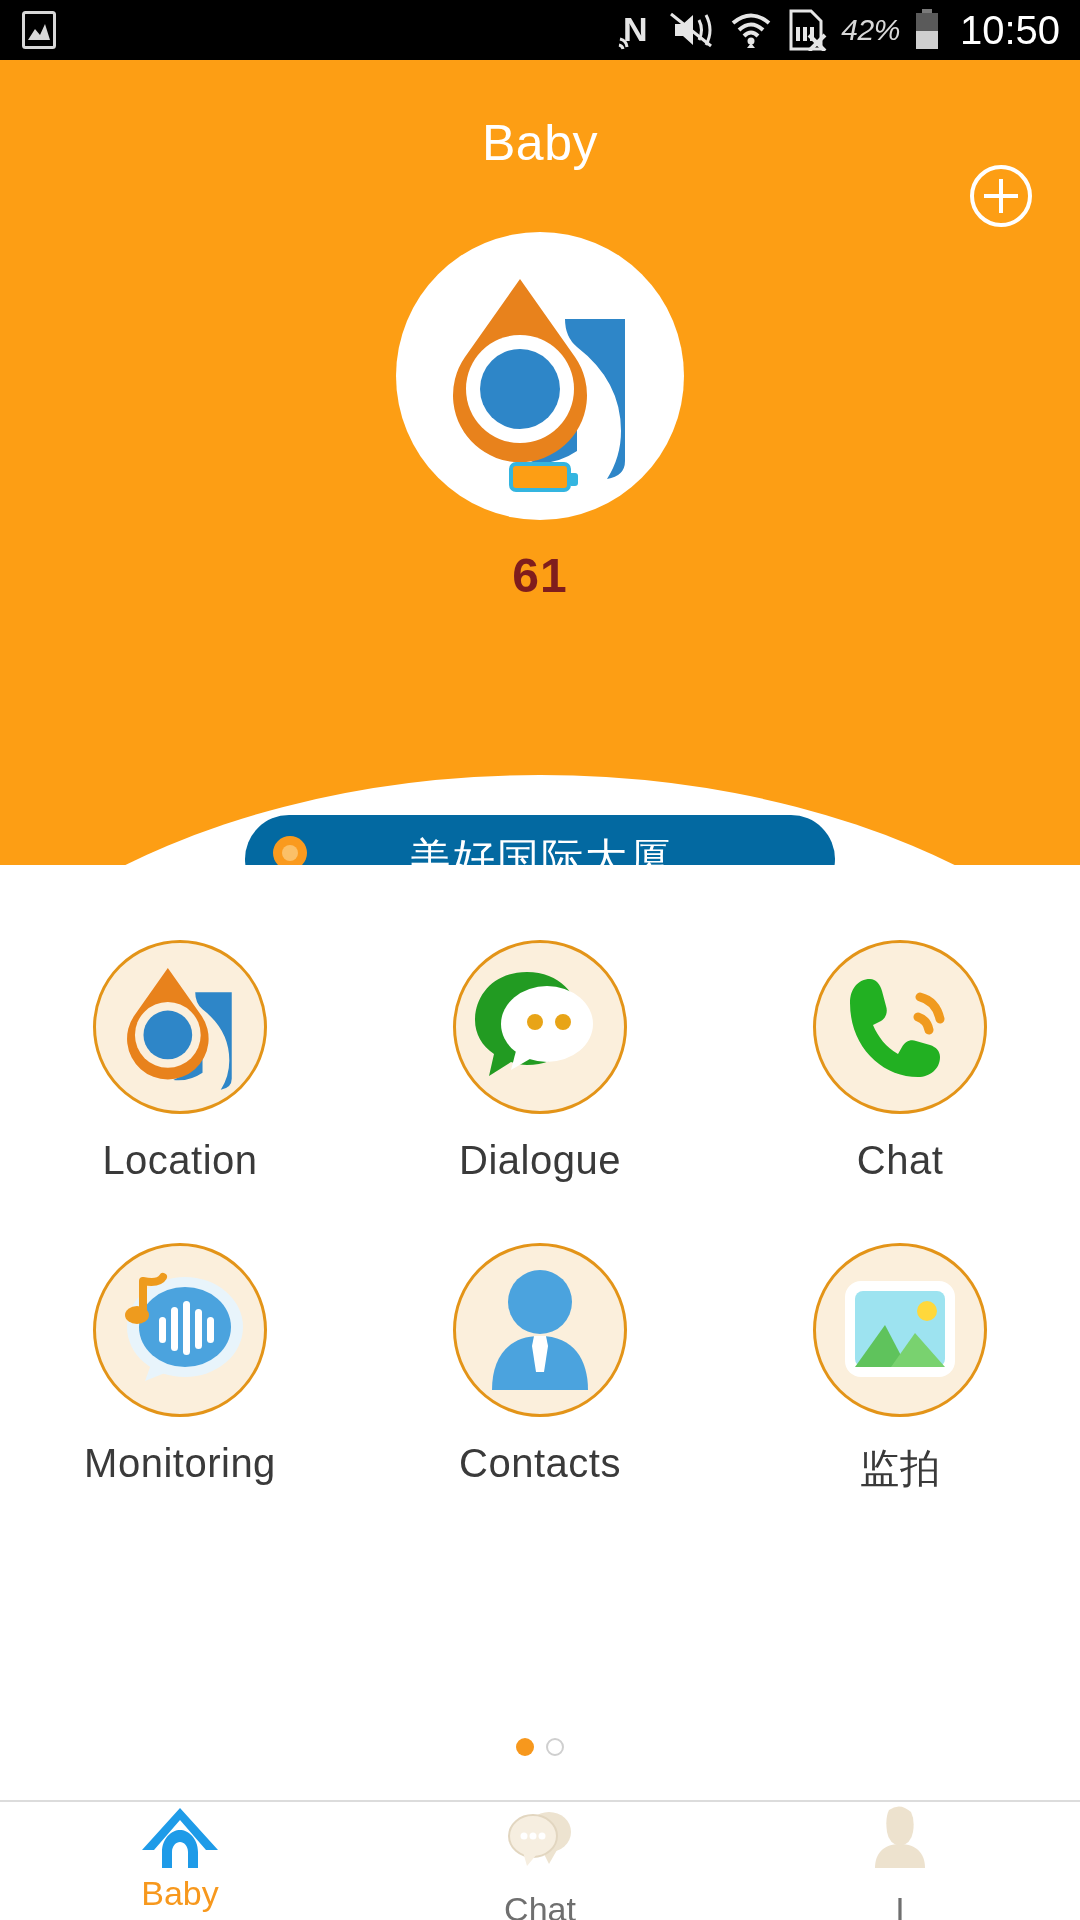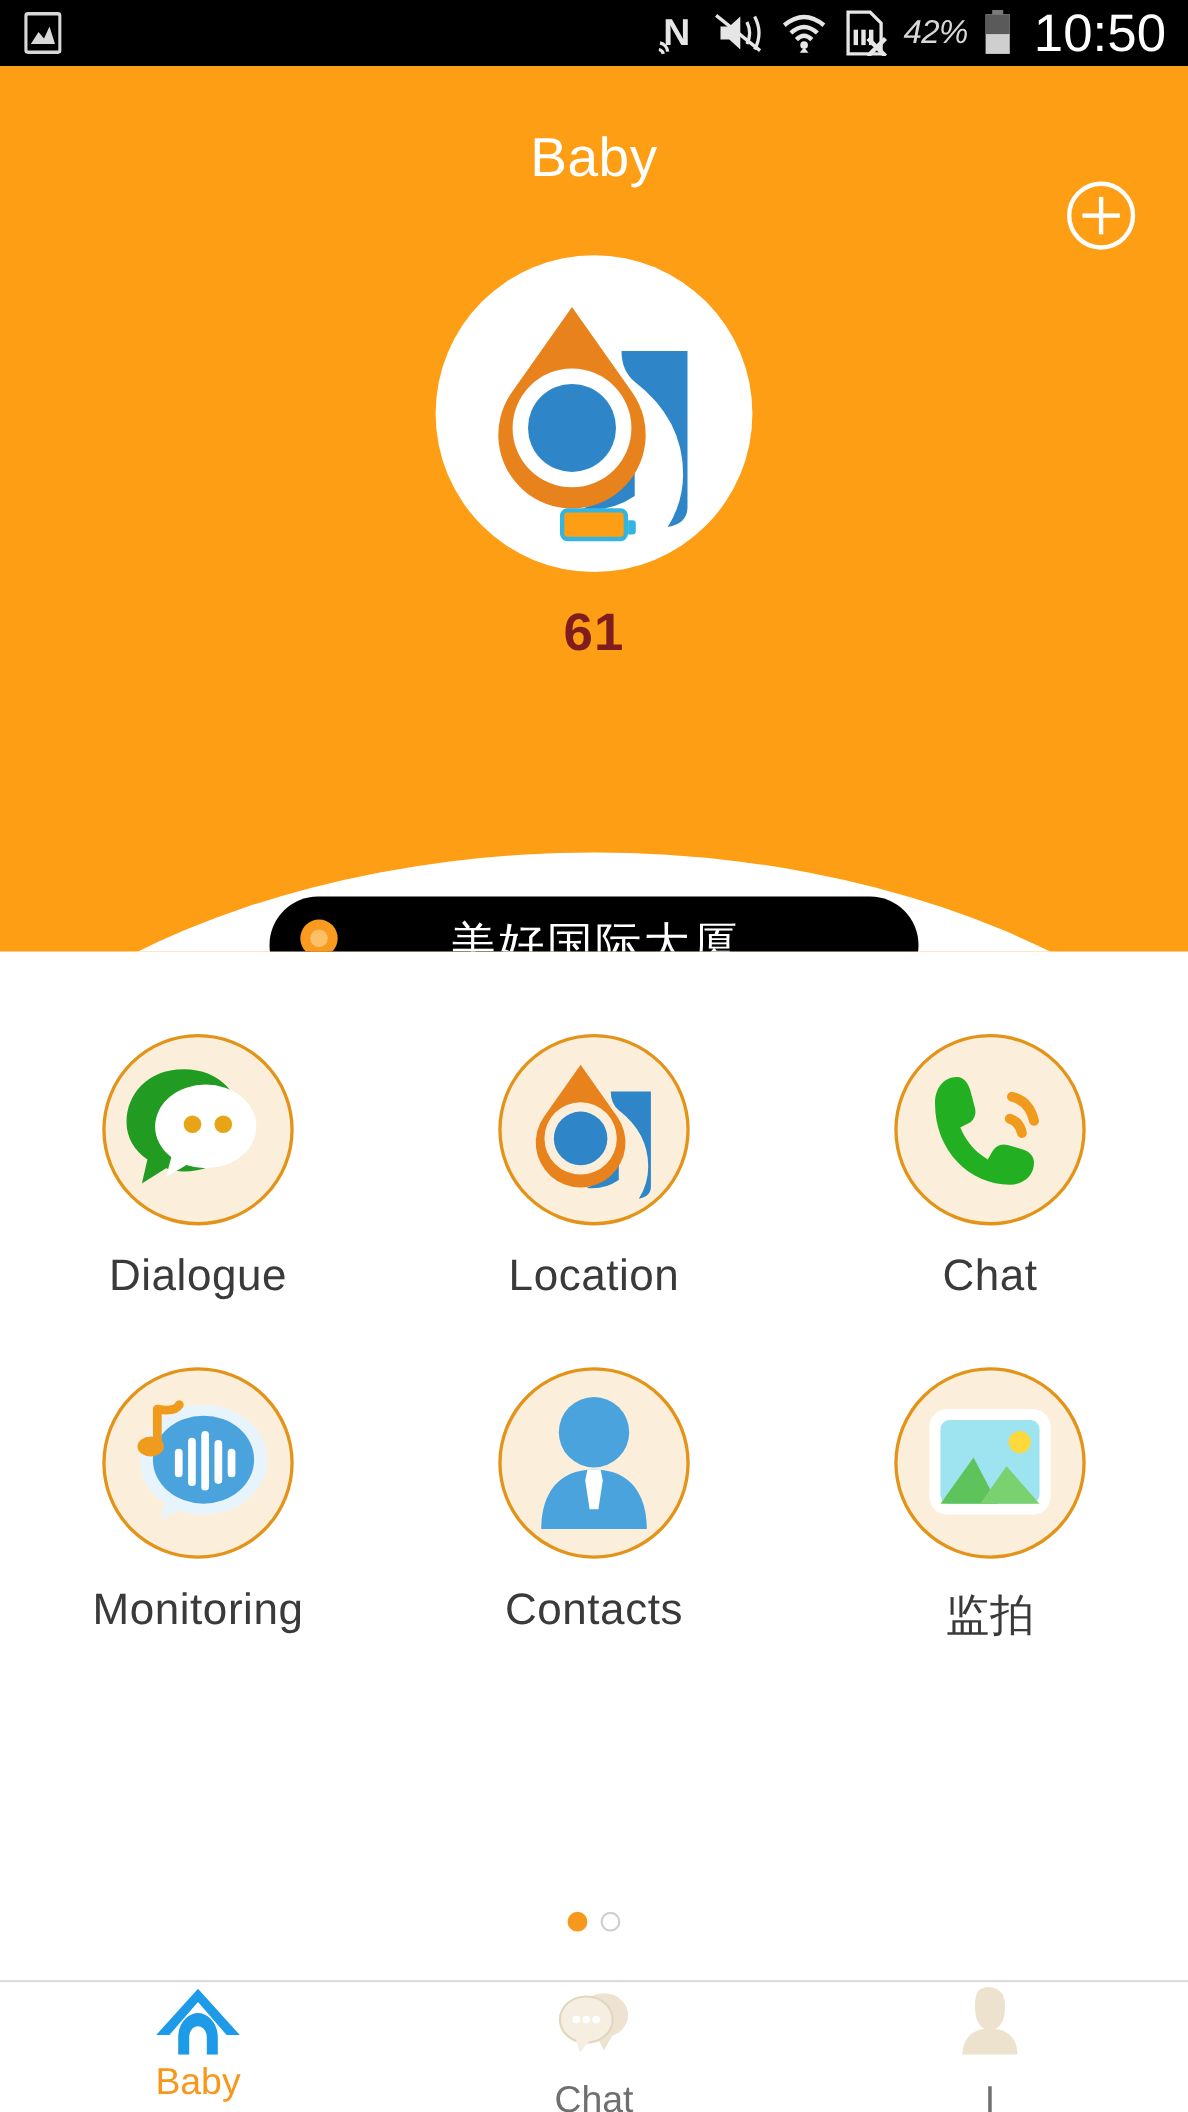--- a/index.html
+++ b/index.html
@@ -14,21 +14,21 @@
   
   .status-bar{
     position:absolute; top:0; left:0; width:1080px; height:60px;
     background:#000000; color:#ffffff;
     display:flex; align-items:center;
   }
   .sb-left{ padding-left:22px; display:flex; align-items:center; }
   .sb-right{ margin-left:auto; display:flex; align-items:center; gap:14px; padding-right:20px; }
   .sb-icon{ display:flex; align-items:center; justify-content:center; }
   .sb-pct{ font-size:30px; letter-spacing:-0.5px; color:#d8d8d8; font-family:"Liberation Sans",sans-serif;font-style:italic;}
-  .sb-clock{ font-size:48px; color:#ffffff; letter-spacing:0px; margin-left:6px; font-family:"Liberation Sans",sans-serif;}
+  .sb-clock{ font-size:40px; color:#ffffff; letter-spacing:0px; margin-left:6px; font-family:"Liberation Sans",sans-serif;}
 
   
   .header-orange{
     position:absolute; top:60px; left:0; width:1080px; height:805px;
     background:#FD9E14;
     overflow:hidden;
   }
   
   .header-arc{
     position:absolute;
@@ -73,21 +73,21 @@
   }
   .batt-num{
     position:absolute; top:488px; left:0; width:1080px; text-align:center;
     color:#7f1d1d; font-size:48px; font-weight:700; letter-spacing:1px;
   }
 
   
   .loc-pill{
     position:absolute; top:755px; left:50%; transform:translateX(-50%);
     width:590px; height:88px; border-radius:44px;
-    background:#000000;
+    background:#0369a1;
     display:flex; align-items:center; padding-left:28px;
   }
   .loc-pin{ width:34px; height:46px; position:relative; flex:0 0 auto; }
   .loc-pin .head{
     position:absolute; top:0; left:0; width:34px; height:34px;
     border-radius:50%; background:#FA9A1E;
   }
   .loc-pin .tip{
     position:absolute; bottom:0; left:9px;
     width:0; height:0; border-left:8px solid transparent;
@@ -237,42 +237,42 @@
         <span class="dot"></span>
     </span>
     <span class="loc-text">美好国际大厦</span>
   </div>
 </div>
 
 <div class="grid">
 
   <div class="grid-cell">
     <div class="app-icon">
+      <svg width="140" height="140" viewBox="0 0 230 230">
+        <path d="M200 58 L200 200 Q200 215 182 218 Q196 196 196 170 Q196 120 152 86 Q140 76 140 58 Z" fill="#2E86C8"></path>
+        <path d="M152 58 L152 190 Q130 205 104 202 Q152 180 152 130 Z" fill="#2E86C8"></path>
+        <path d="M95 18 L150 96 A67 67 0 1 1 40 96 Z" fill="#E8821C"></path>
+        <circle cx="95" cy="128" r="54" fill="#FBEFDC"></circle>
+        <circle cx="95" cy="128" r="40" fill="#2E86C8"></circle>
+      </svg>
+    </div>
+    <div class="app-label">Location</div>
+  </div>
+
+  <div class="grid-cell">
+    <div class="app-icon">
       <svg width="150" height="150" viewBox="0 0 150 150">
         <path d="M62 20 C28 20 10 44 10 68 C10 82 17 94 29 102 L24 124 L46 110 C51 112 57 113 62 113 C96 113 114 90 114 68 C114 44 96 20 62 20 Z" fill="#229B22"></path>
         <ellipse cx="82" cy="72" rx="46" ry="38" fill="#ffffff"></ellipse>
         <path d="M52 95 L46 118 L70 104 Z" fill="#ffffff"></path>
         <circle cx="70" cy="70" r="8" fill="#E8A417"></circle>
         <circle cx="98" cy="70" r="8" fill="#E8A417"></circle>
       </svg>
     </div>
     <div class="app-label">Dialogue</div>
-  </div>
-
-  <div class="grid-cell">
-    <div class="app-icon">
-      <svg width="140" height="140" viewBox="0 0 230 230">
-        <path d="M200 58 L200 200 Q200 215 182 218 Q196 196 196 170 Q196 120 152 86 Q140 76 140 58 Z" fill="#2E86C8"></path>
-        <path d="M152 58 L152 190 Q130 205 104 202 Q152 180 152 130 Z" fill="#2E86C8"></path>
-        <path d="M95 18 L150 96 A67 67 0 1 1 40 96 Z" fill="#E8821C"></path>
-        <circle cx="95" cy="128" r="54" fill="#FBEFDC"></circle>
-        <circle cx="95" cy="128" r="40" fill="#2E86C8"></circle>
-      </svg>
-    </div>
-    <div class="app-label">Location</div>
   </div>
 
   <div class="grid-cell">
     <div class="app-icon">
       <svg width="140" height="140" viewBox="0 0 140 140">
         <path d="M40 22 C28 22 20 32 20 46 C20 90 52 120 88 120 C100 120 110 112 110 100 C110 94 106 90 100 88 L86 84 C80 82 75 85 72 90 L68 97 C56 90 48 80 43 68 L51 64 C56 61 58 55 56 49 L52 34 C50 27 46 22 40 22 Z" fill="#22B022"></path>
         <path d="M90 40 q16 4 20 22" fill="none" stroke="#F09A1E" stroke-width="9" stroke-linecap="round"></path>
         <path d="M88 60 q9 3 11 13" fill="none" stroke="#F09A1E" stroke-width="9" stroke-linecap="round"></path>
       </svg>
     </div>

